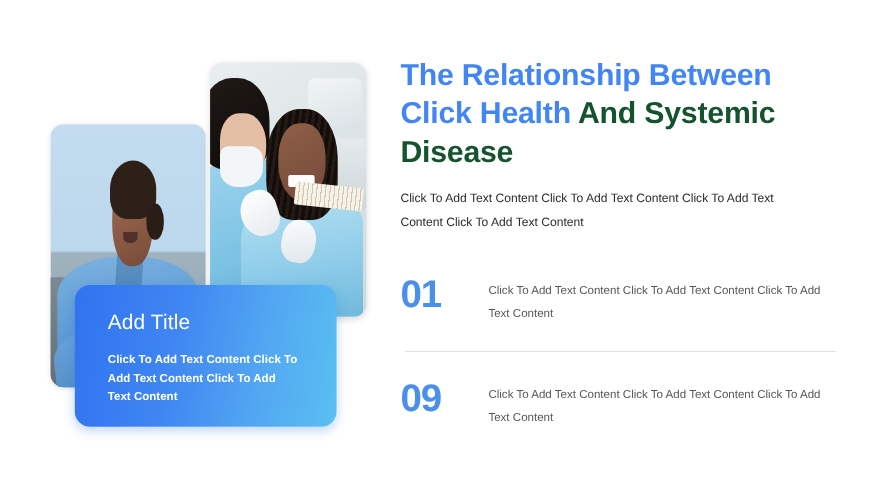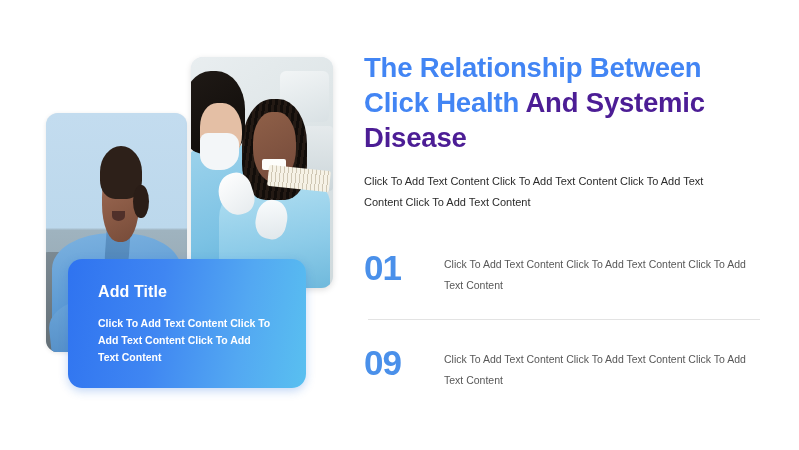--- a/index.html
+++ b/index.html
@@ -217,22 +217,22 @@
     width: 238px;
     height: 129px;
     border-radius: 14px;
     background: linear-gradient(100deg, #2f73f0 0%, #3f86f2 38%, #53a8f2 72%, #59c0f0 100%);
     box-shadow: 0 3px 10px rgba(40,110,220,0.28);
     box-sizing: border-box;
     padding: 24px 26px 0 30px;
   }
   .blue-card .card-title {
     color: #ffffff;
-    font-size: 16px;
-    font-weight: bold;
+    font-size: 19px;
+    font-weight: normal;
     margin: 0 0 14px 0;
     letter-spacing: 0.1px;
   }
   .blue-card .card-body {
     color: #ffffff;
     font-size: 10.5px;
     font-weight: bold;
     line-height: 1.62;
     margin: 0;
     max-width: 175px;
@@ -247,21 +247,21 @@
   }
   .headline {
     margin: 0;
     font-size: 27.5px;
     font-weight: bold;
     line-height: 1.28;
     color: #111111;
     letter-spacing: -0.2px;
   }
   .headline .hl-blue { color: #4285f4; text-align: right; }
-  .headline .hl-dark { color: #4c1d95; }
+  .headline .hl-dark { color: #14532d; }
 
   .subtext {
     margin: 15px 0 0 0;
     font-size: 11px;
     line-height: 1.95;
     color: #2b2b2b;
     max-width: 375px;
   }
 
   .items {

